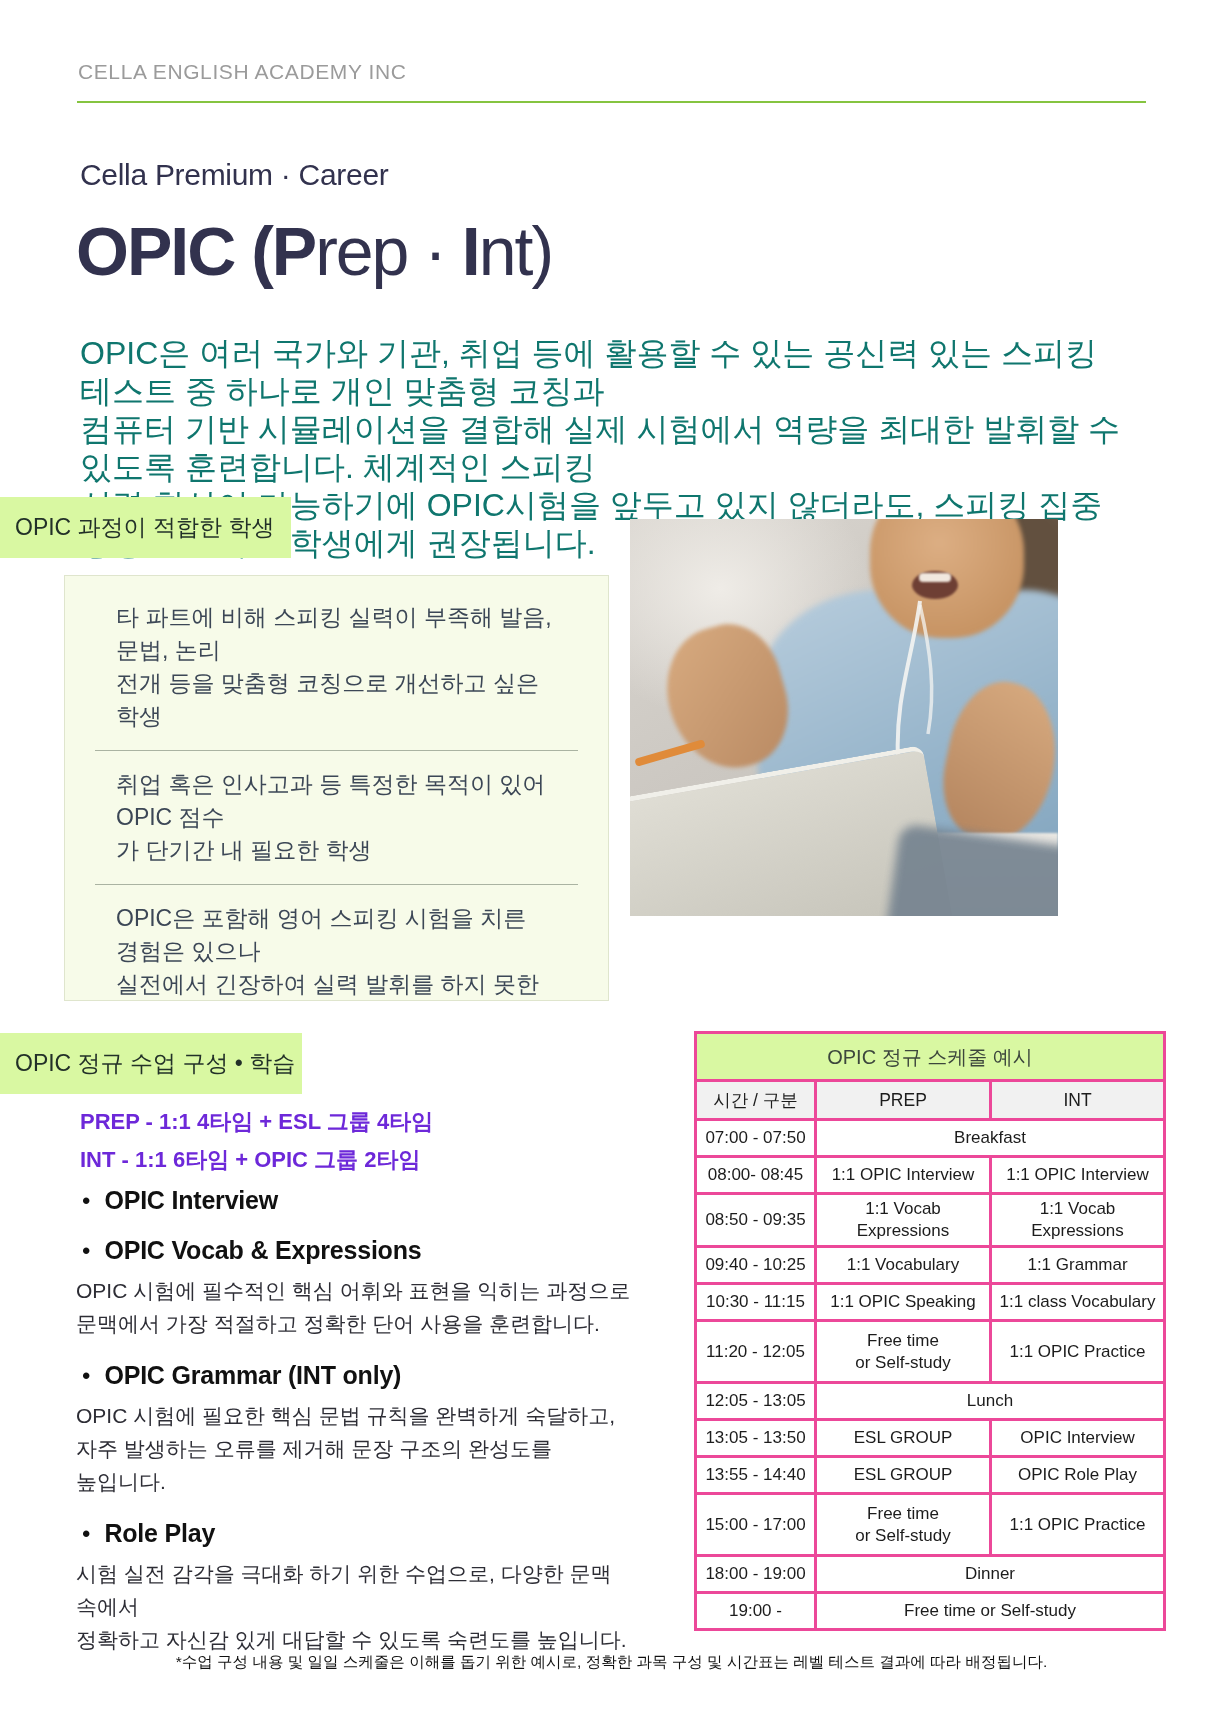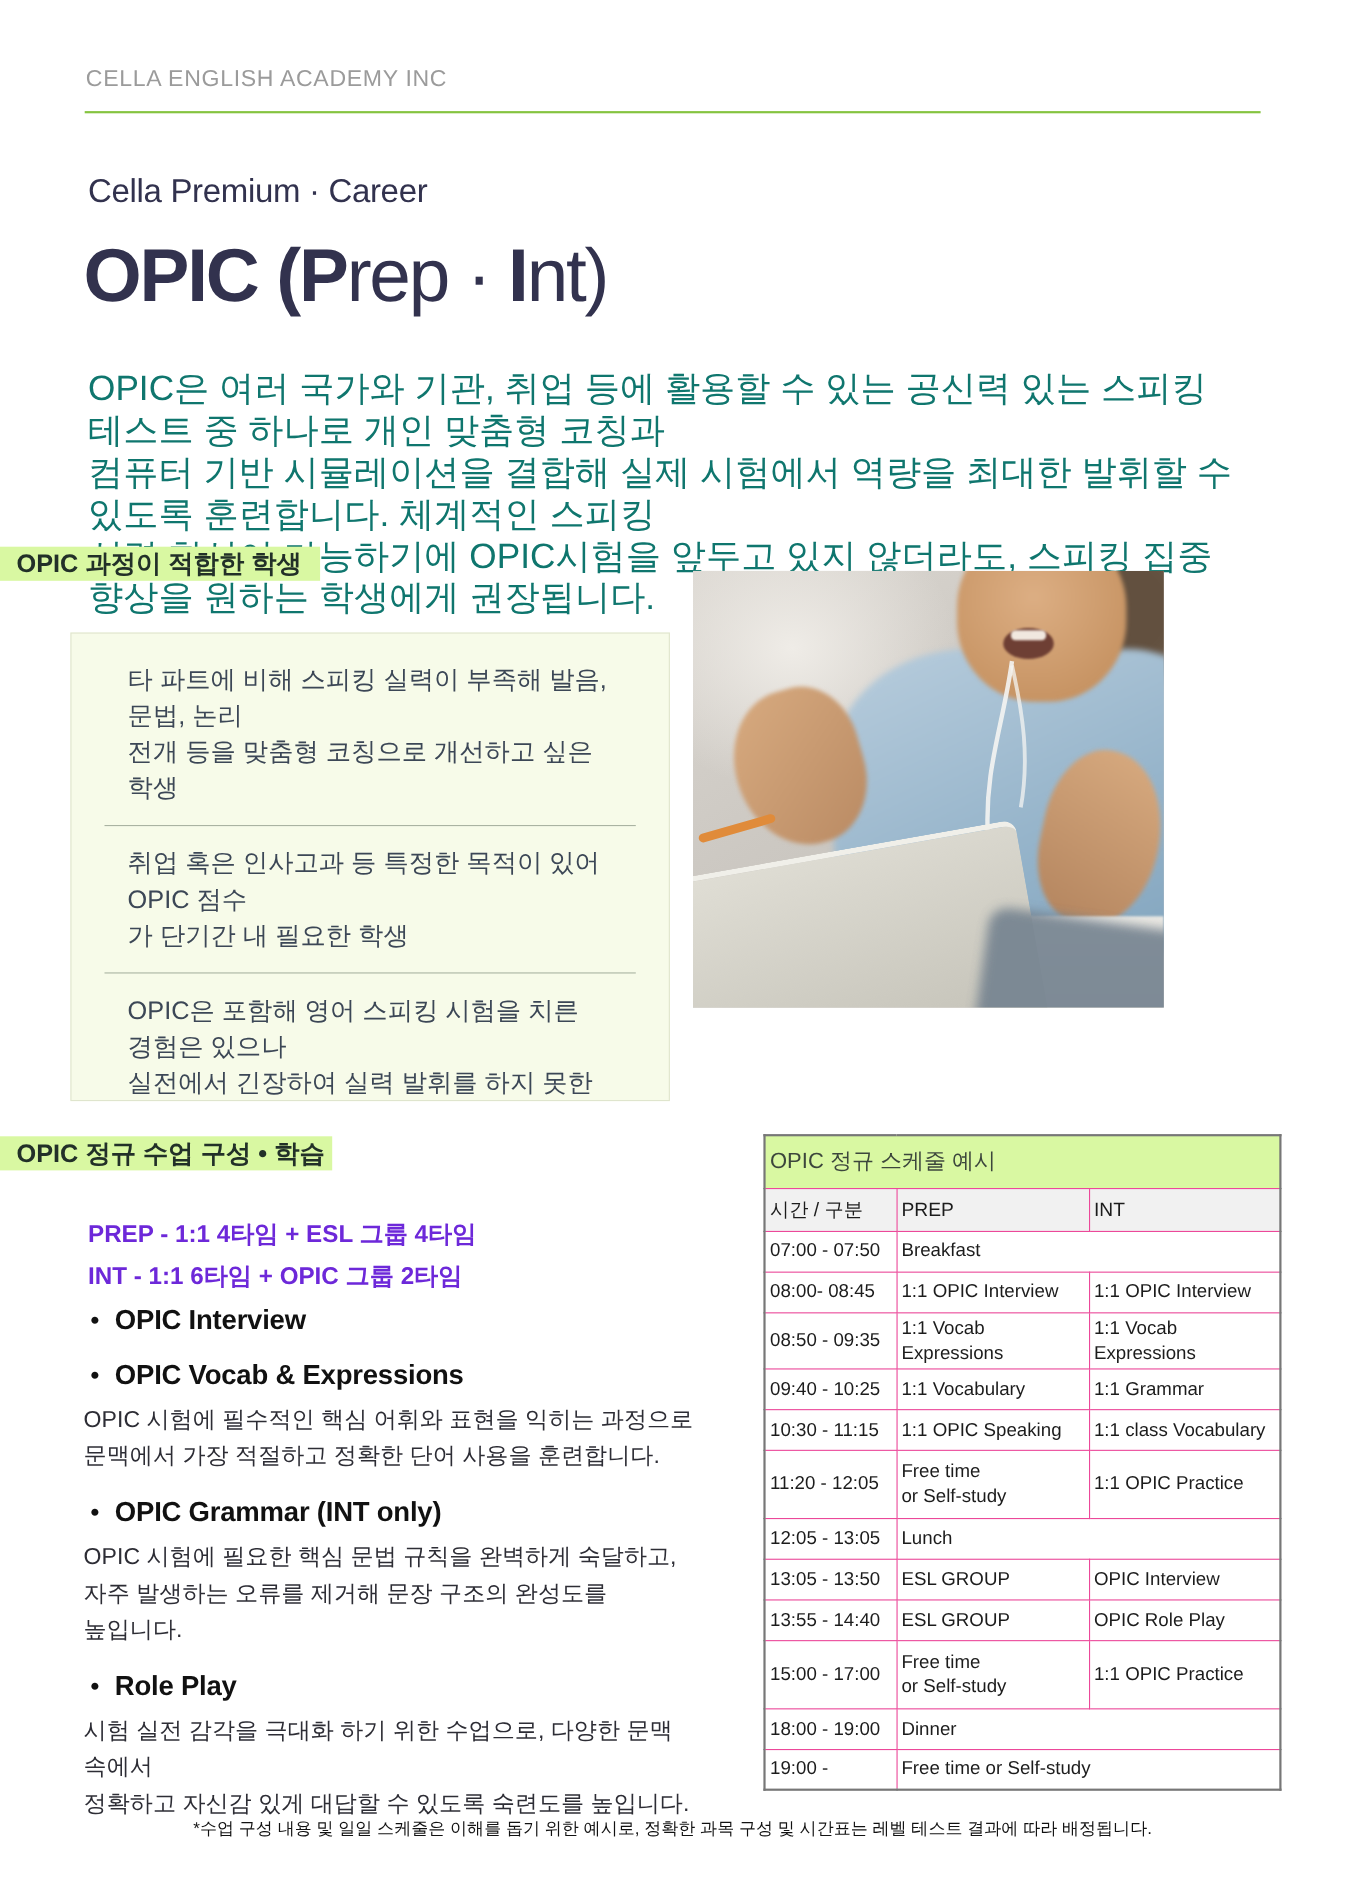--- a/index.html
+++ b/index.html
@@ -24,22 +24,22 @@
 
   .program{left:80px;top:158px;font-size:30px;font-weight:500;color:var(--navy);letter-spacing:-.3px;}
   .page-title{left:76px;top:212px;font-size:68px;color:var(--navy);letter-spacing:-2px;white-space:nowrap;}
   .page-title .tb{font-weight:700;}
   .page-title .tl{font-weight:300;}
 
   .intro{left:80px;top:334px;width:1078px;font-size:32px;line-height:38px;color:#0f766e;
     white-space:pre-line;word-break:keep-all;}
 
   
-  .sec-label{left:0;height:31px;background:var(--hl);display:flex;align-items:center;
-    padding-left:15px;font-size:23px;font-weight:700;color:#223028;white-space:nowrap;overflow:hidden;}
+  .sec-label{left:0;height:61px;background:var(--hl);display:flex;align-items:center;
+    padding-left:15px;font-size:23px;font-weight:400;color:#223028;white-space:nowrap;overflow:hidden;}
   .sec-label.fit{top:497px;width:291px;}
   .sec-label.course{top:1033px;width:302px;}
 
   
   .fit-box{left:64px;top:575px;width:545px;height:426px;background:var(--boxbg);
     border:1px solid var(--boxborder);overflow:hidden;}
   .student-item{margin:17px 17px;padding:0 34px;font-size:23px;line-height:33px;color:#3c4756;
     white-space:pre-line;word-break:keep-all;}
   .student-item:first-child{margin-top:25px;}
   .divider{height:1px;background:#aab3a2;margin:16px 30px;}
@@ -83,21 +83,21 @@
   .bullet-head{display:flex;align-items:baseline;margin-bottom:9px;}
   .bullet-dot{font-size:24px;color:#111;margin:0 14px 0 18px;}
   .bullet-title{font-size:25px;font-weight:700;color:#111;letter-spacing:-.2px;}
   .bullet-desc{margin-left:12px;font-size:21px;line-height:33px;color:#2d2d35;
     white-space:pre-line;word-break:keep-all;}
 
   
   .sched-wrap{left:694px;top:1031px;}
   table.sched{border-collapse:collapse;width:469px;table-layout:fixed;
     border:2px solid #777;background:#fff;}
-  .sched th,.sched td{border:1px solid #ec4899;text-align:left;vertical-align:middle;
+  .sched th,.sched td{border:3px solid #ec4899;text-align:center;vertical-align:middle;
     font-size:17px;color:#1c1c1c;padding:3px 4px;line-height:1.3;font-weight:400;}
   .sched .t-title{height:48px;background:var(--hl);font-size:20px;color:#3c463c;font-weight:500;}
   .sched .t-head td{height:39px;background:var(--headerbg);font-size:17.5px;}
   .sched td{height:37px;white-space:pre-line;}
   .sched tr.tall td{height:62px;}
 
   .footer-note{left:0;top:1652px;width:100%;text-align:center;font-size:15.5px;
     font-weight:500;color:#111;}
 </style>
 </head>

